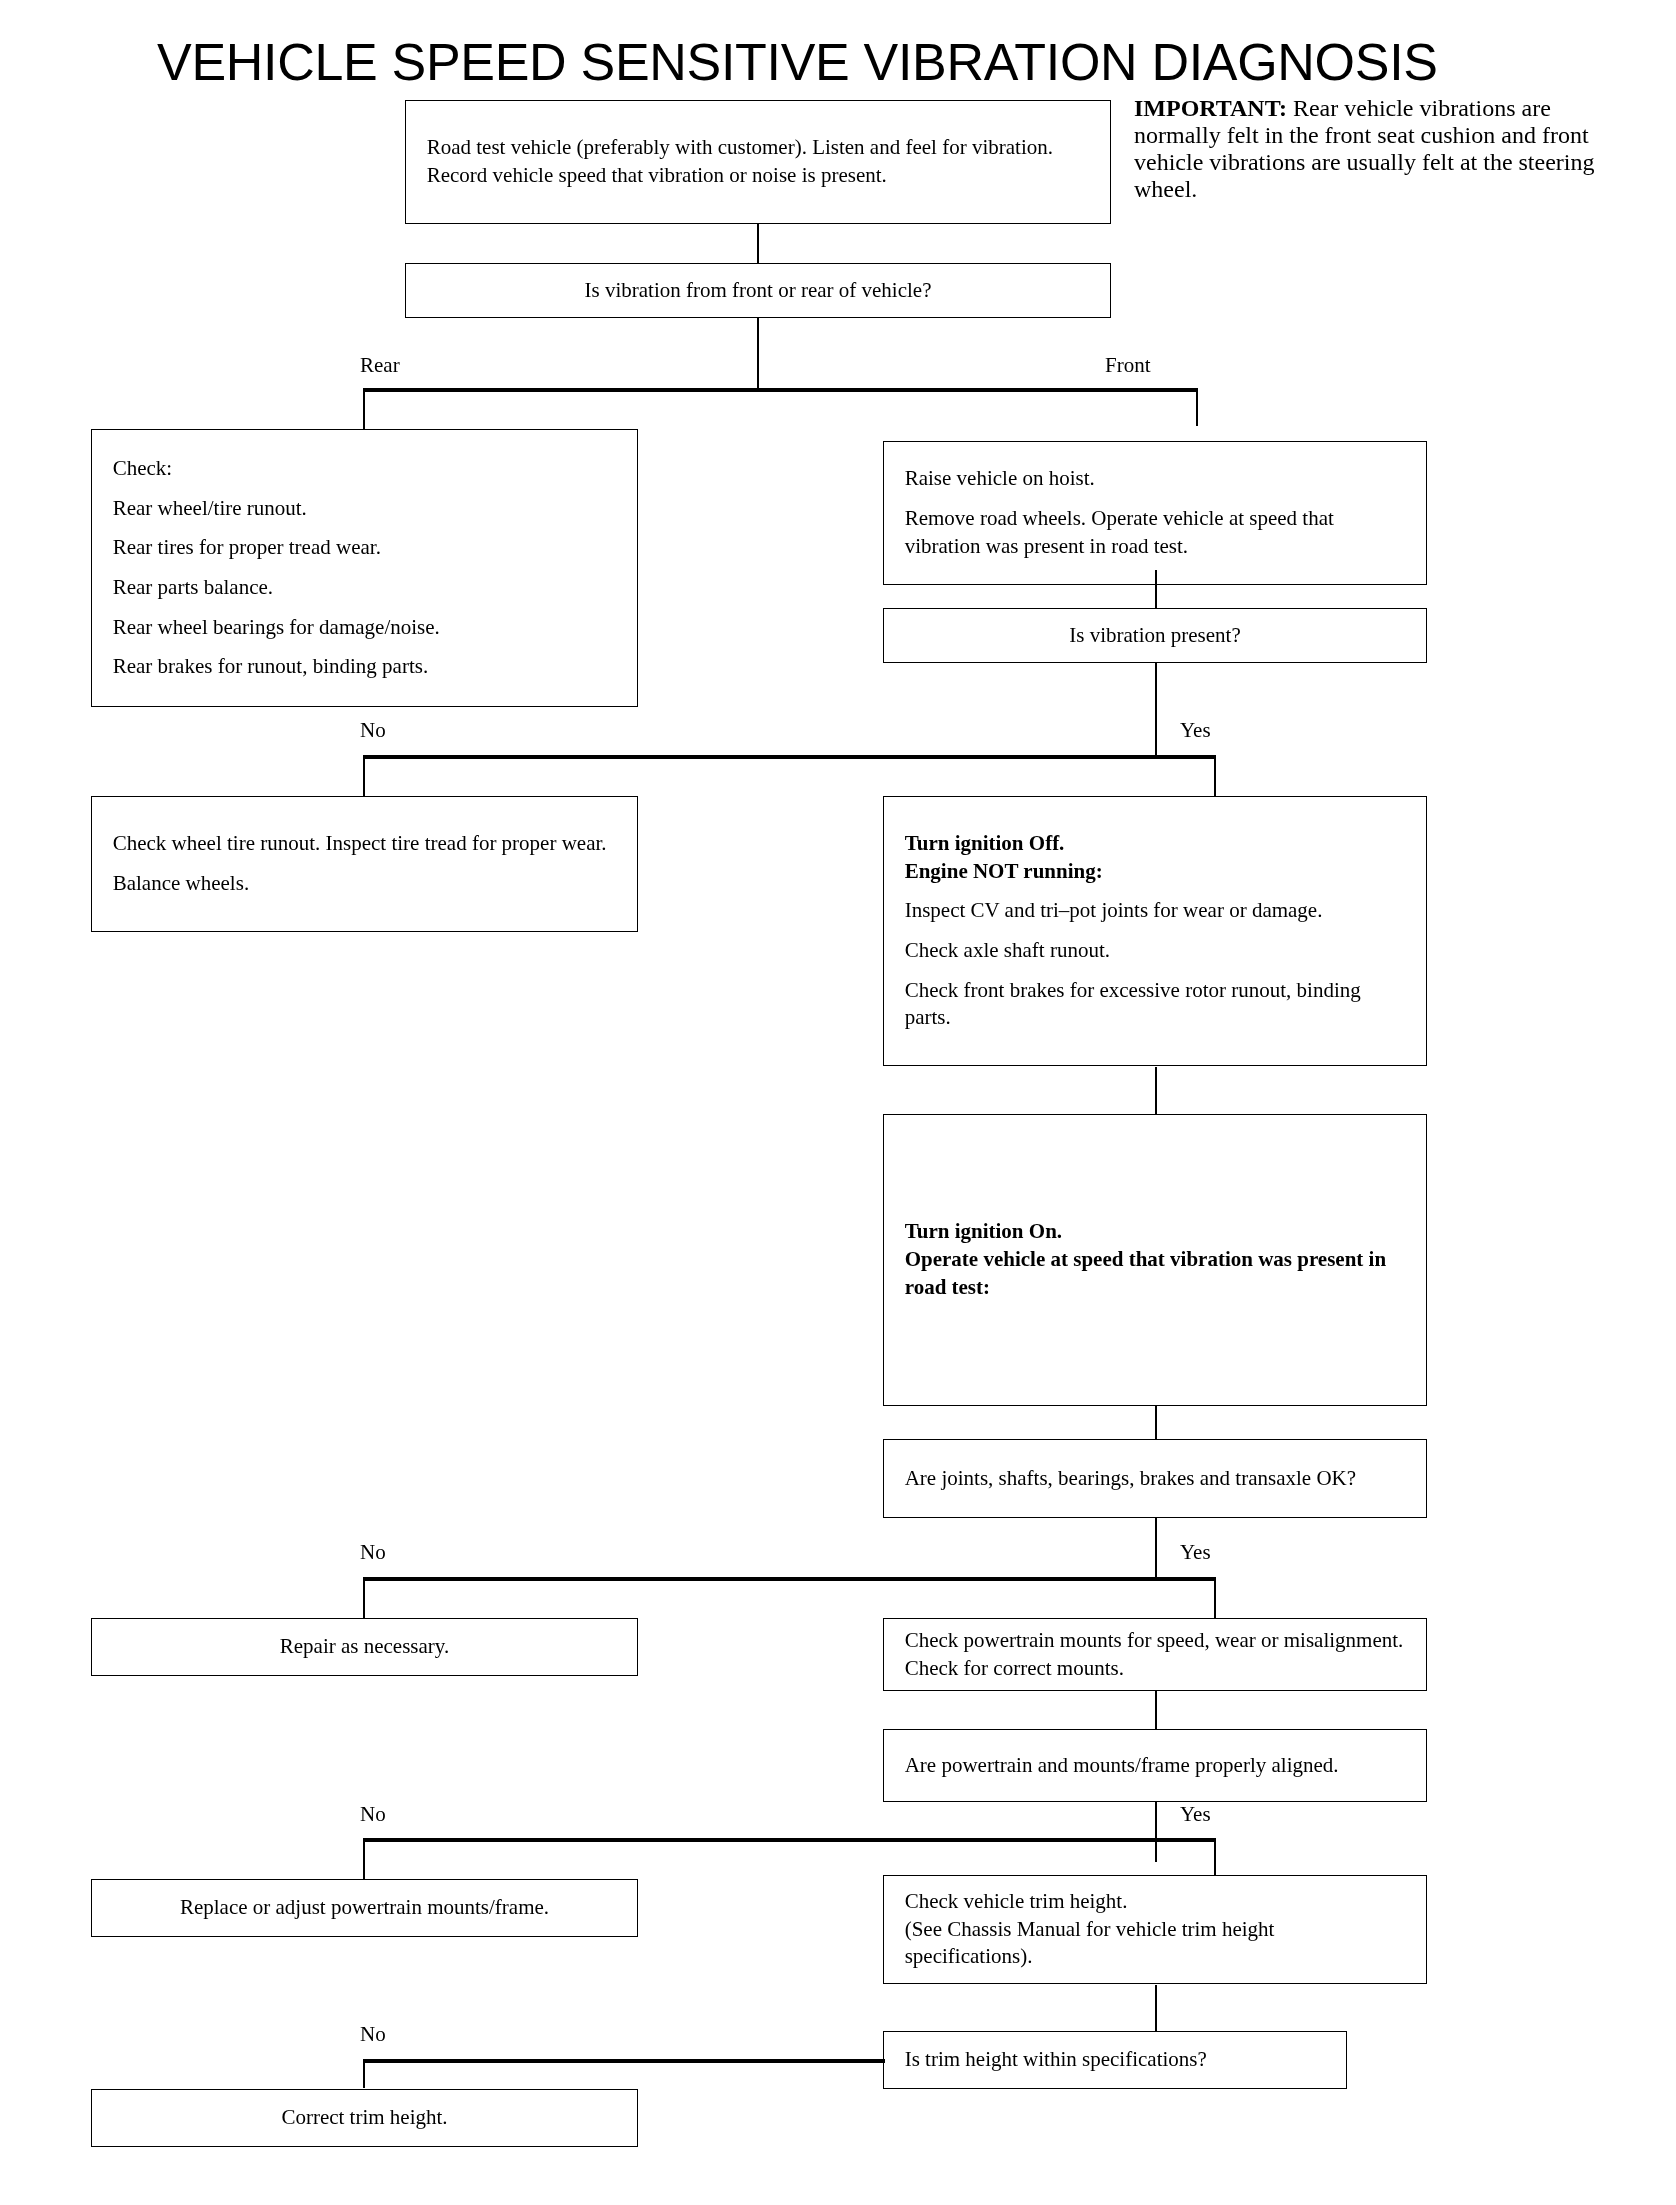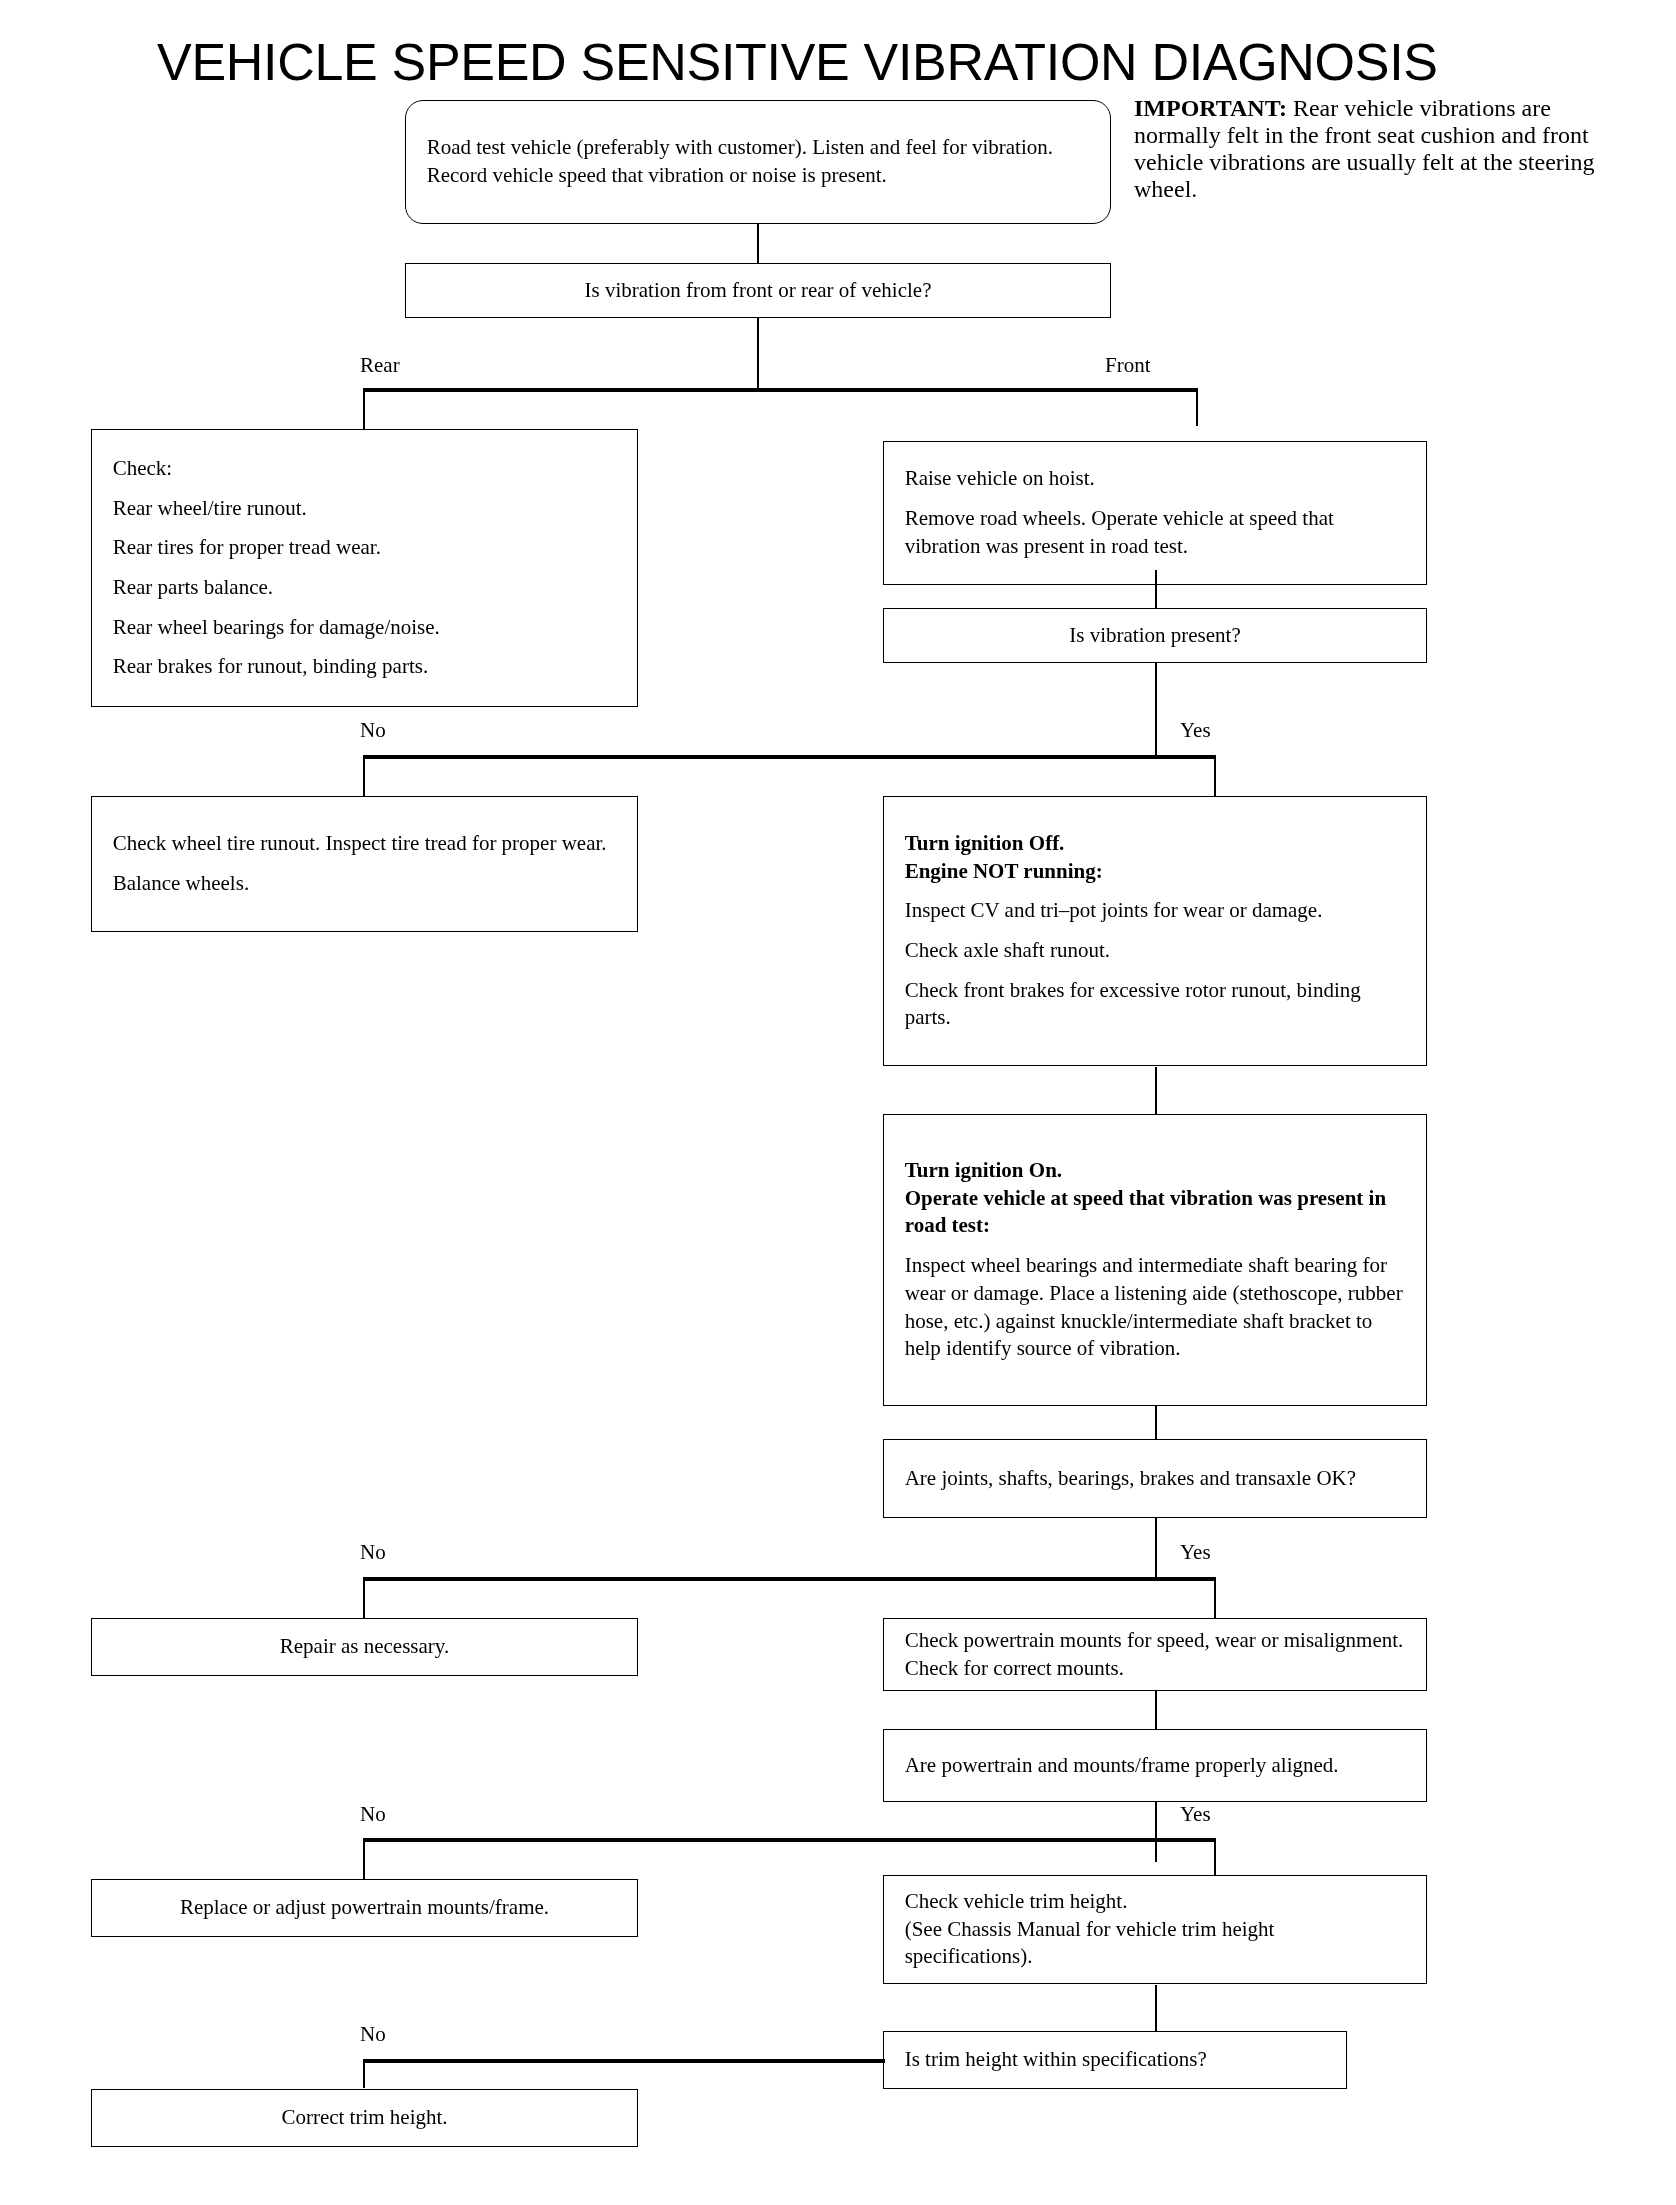--- a/index.html
+++ b/index.html
@@ -46,21 +46,21 @@
 </style>
 </head>
 <body>
 
 <div id="title">VEHICLE SPEED SENSITIVE VIBRATION DIAGNOSIS</div>
 
 <div id="important">
   <span class="hd">IMPORTANT:</span><span>  Rear vehicle vibrations are normally felt in the front seat cushion and front vehicle vibrations are usually felt at the steering wheel.</span>
 </div>
 
-<div class="box left" style="left:405px;top:100px;width:706px;height:124px;border-radius:18px;">
+<div class="box left" style="left:405px;top:100px;width:706px;height:124px;">
   <div class="pad">
       <p>Road test vehicle (preferably with customer). Listen and feel for vibration. Record vehicle speed that vibration or noise is present.</p>
     </div>
 </div>
 
 <div class="box center" style="left:405px;top:263px;width:706px;height:55px;">
   <div class="pad">
       <p>Is vibration from front or rear of vehicle?</p>
     </div>
 </div>
@@ -103,21 +103,20 @@
     <p>Inspect CV and tri–pot joints for wear or damage.</p>
     <p>Check axle shaft runout.</p>
     <p>Check front brakes for excessive rotor runout, binding parts.</p>
   </div>
 </div>
 
 <div class="box left" style="left:883px;top:1114px;width:544px;height:292px;">
   <div class="pad">
     <p class="bold tight">Turn ignition On.</p>
     <p class="bold tight">Operate vehicle at speed that vibration was present in road test:</p>
-    <p>Inspect wheel bearings and intermediate shaft bearing for wear or damage. Place a listening aide (stethoscope, rubber hose, etc.) against knuckle/intermediate shaft bracket to help identify source of vibration.</p>
   </div>
 </div>
 
 <div class="box left" style="left:883px;top:1439px;width:544px;height:79px;">
   <div class="pad">
       <p>Are joints, shafts, bearings, brakes and transaxle OK?</p>
     </div>
 </div>
 
 <div class="box center" style="left:91px;top:1618px;width:547px;height:58px;">

